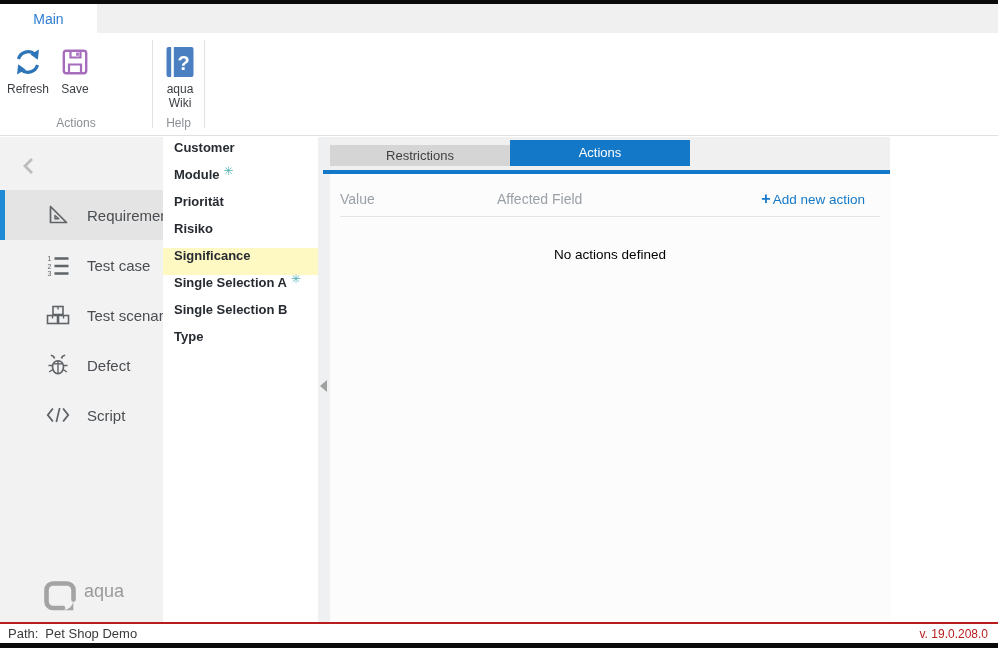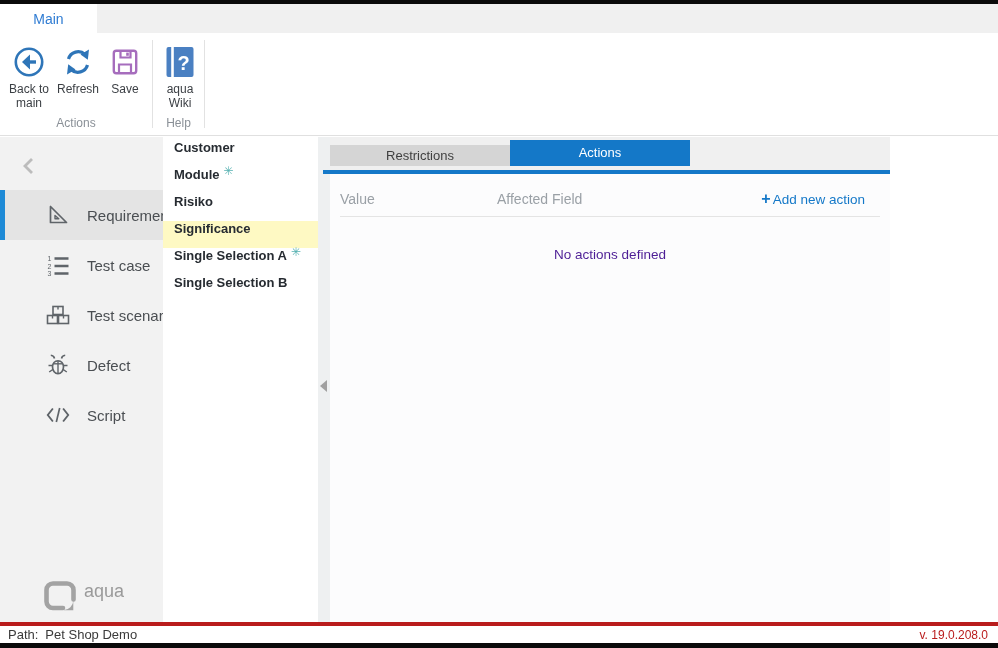--- a/index.html
+++ b/index.html
@@ -64,25 +64,25 @@
   .tab.restrictions{left:0;top:8px;width:180px;height:21px;line-height:21px;background:#d5d5d5;color:#3f3f3f;}
   .tab.actions{left:180px;top:3px;width:180px;height:26px;line-height:26px;background:#1478c8;color:#ffffff;}
   .blue-line{position:absolute;left:-7px;right:0;bottom:-4px;height:4px;background:#1478c8;}
   .table-header{position:relative;margin-top:19px;height:24px;}
   .table-header .col{position:absolute;top:2px;font-size:14px;color:#9aa0a6;}
   .col.value{left:10px;}
   .col.affected{left:167px;}
   .add-action{position:absolute;right:25px;top:1px;font-size:13.5px;color:#1478c8;text-decoration:none;cursor:pointer;}
   .add-action .plus{font-size:16px;font-weight:bold;margin-right:2px;}
   .header-rule{margin:3px 10px 0 10px;border-top:1px solid #e4e4e4;}
-  .empty-msg{margin-top:30px;text-align:center;font-size:13.5px;color:#4c1d95;}
+  .empty-msg{margin-top:30px;text-align:center;font-size:13.5px;color:#000000;}
 
   
   .statusbar{position:absolute;left:0;top:622px;width:998px;height:21px;background:#ffffff;
-    border-top:4px solid #b91c1c;box-sizing:border-box;display:flex;align-items:center;}
+    border-top:2px solid #b91c1c;box-sizing:border-box;display:flex;align-items:center;}
   .statusbar .path{margin-left:8px;font-size:13px;color:#3a3a3a;}
   .statusbar .path .pv{margin-left:7px;}
   .statusbar .version{margin-left:auto;margin-right:10px;font-size:12px;color:#b91c1c;}
   .bottom-black-bar{position:absolute;left:0;top:643px;width:998px;height:5px;background:#0a0a0a;}
 
   svg{display:block;}
 </style>
 </head>
 <body>
 
@@ -92,30 +92,20 @@
 
   <div class="tabstrip">
     <div class="main-tab">
       <span>Main</span>
     </div>
   </div>
 
   <div class="ribbon">
     <div class="ribbon-group actions">
       <div class="ribbon-buttons">
-        <button class="ribbon-btn btn-back">
-          <span class="rbicon">
-            <svg width="34" height="34" viewBox="0 0 34 34">
-              <circle cx="17" cy="17" r="13.2" fill="none" stroke="#2e75b8" stroke-width="2.6"></circle>
-              <rect x="14" y="15.3" width="10" height="3.4" fill="#2e75b8"></rect>
-              <path d="M18 9.5 L10 17 L18 24.5 Z" fill="#2e75b8"></path>
-            </svg>
-          </span>
-          <span class="rblabel">Back to main</span>
-        </button>
         <button class="ribbon-btn btn-refresh">
           <span class="rbicon">
             <svg width="34" height="34" viewBox="0 0 34 34">
               <path d="M7.5 14 A10 10 0 0 1 24 9.5" fill="none" stroke="#2e75b8" stroke-width="3.2"></path>
               <polygon points="28,4.5 26.8,14.8 19.5,9.5" fill="#2e75b8"></polygon>
               <path d="M26.5 20 A10 10 0 0 1 10 24.5" fill="none" stroke="#2e75b8" stroke-width="3.2"></path>
               <polygon points="6,29.5 7.2,19.2 14.5,24.5" fill="#2e75b8"></polygon>
             </svg>
           </span>
           <span class="rblabel">Refresh</span>
@@ -229,33 +219,41 @@
   <div class="fieldlist">
     <div class="field-item">
       <span class="flabel">Customer</span>
       <span class="fmark"></span>
     </div>
     <div class="field-item">
       <span class="flabel">Module</span>
       <span class="fmark">✳</span>
     </div>
     <div class="field-item">
+      <span class="flabel">Priorität</span>
+      <span class="fmark"></span>
+    </div>
+    <div class="field-item">
       <span class="flabel">Risiko</span>
       <span class="fmark"></span>
     </div>
     <div class="field-item selected">
       <span class="flabel">Significance</span>
       <span class="fmark"></span>
     </div>
     <div class="field-item">
       <span class="flabel">Single Selection A</span>
       <span class="fmark">✳</span>
     </div>
     <div class="field-item">
       <span class="flabel">Single Selection B</span>
+      <span class="fmark"></span>
+    </div>
+    <div class="field-item">
+      <span class="flabel">Type</span>
       <span class="fmark"></span>
     </div>
   </div>
 
   <div class="splitter">
     <div class="collapse-handle"></div>
   </div>
 
   <div class="main">
     <div class="tabs-row">

